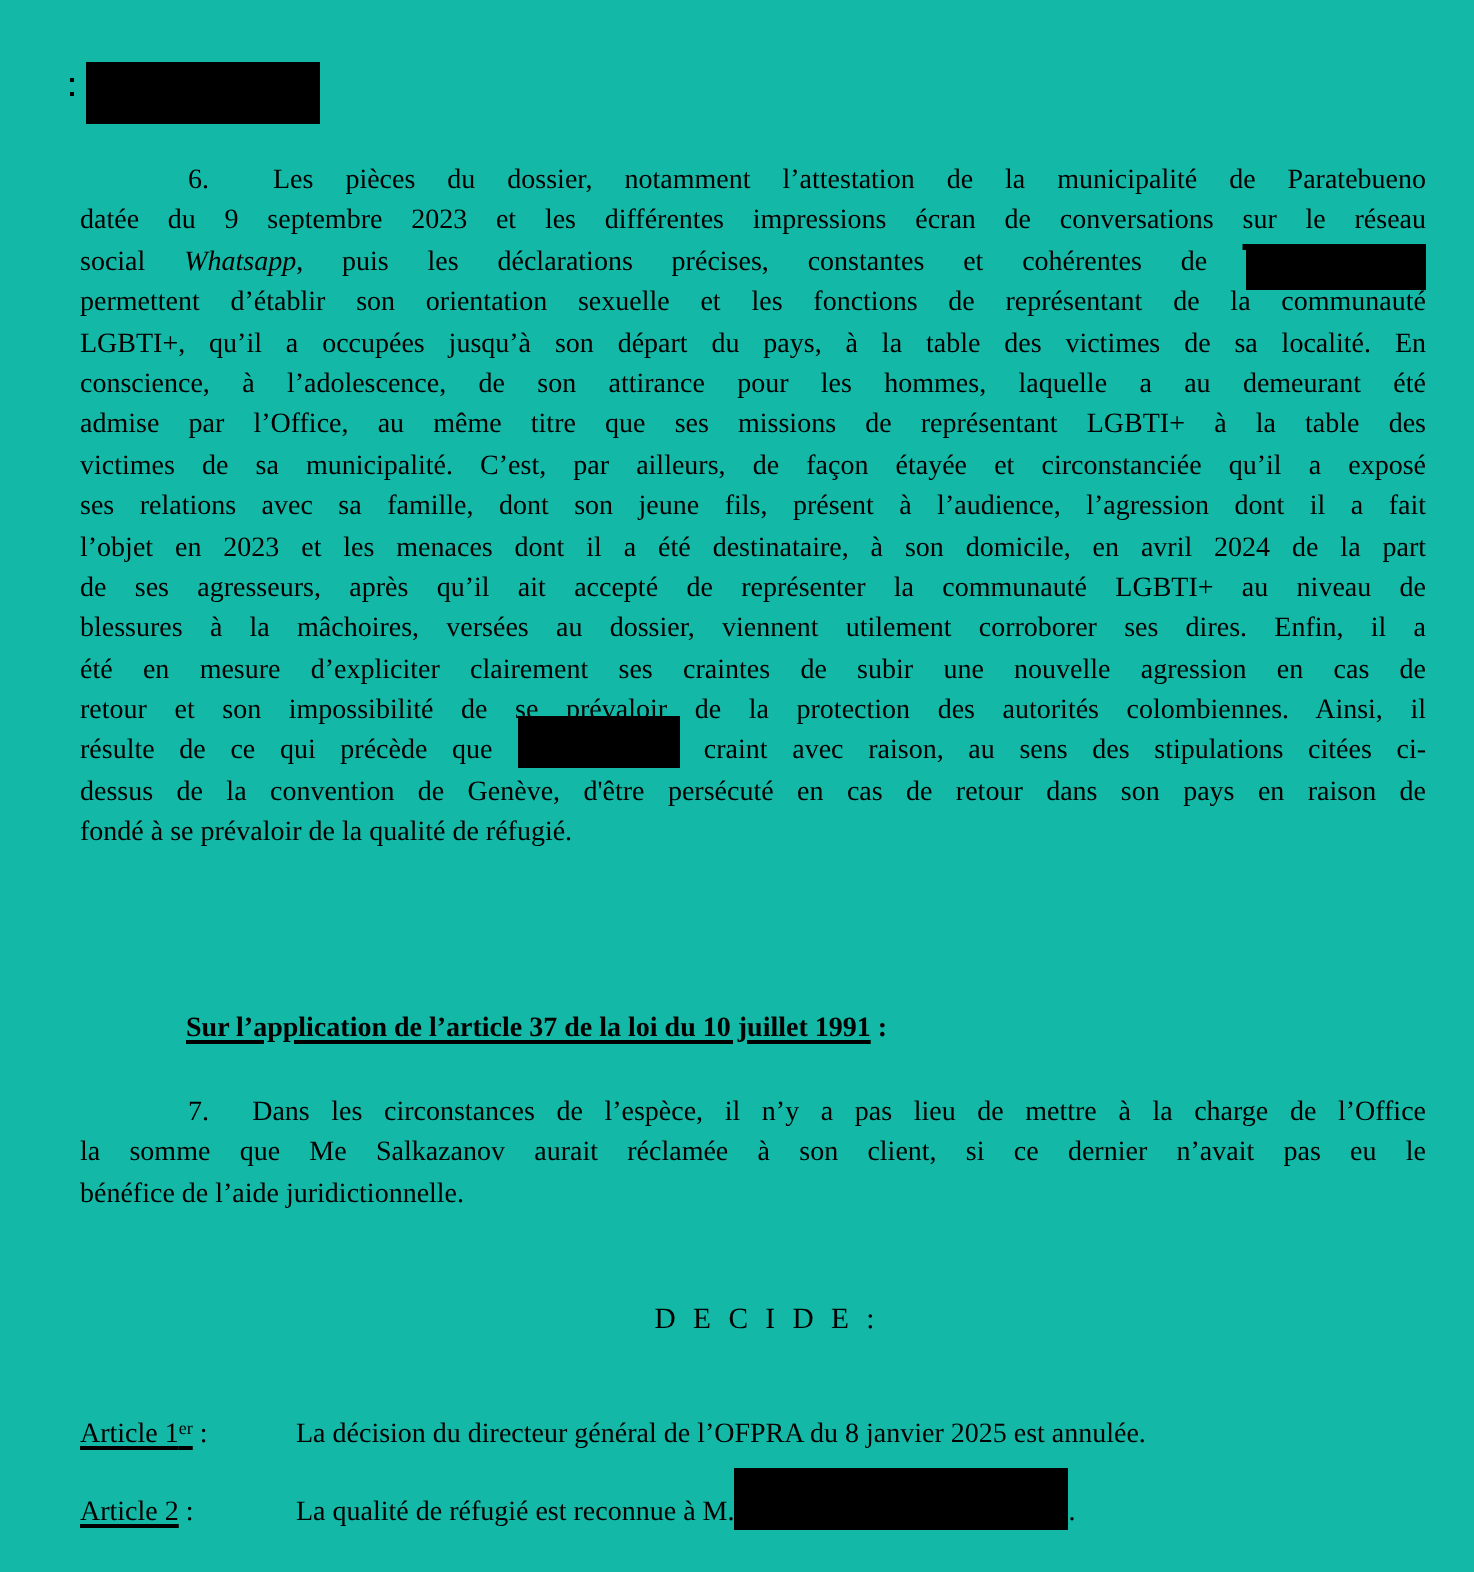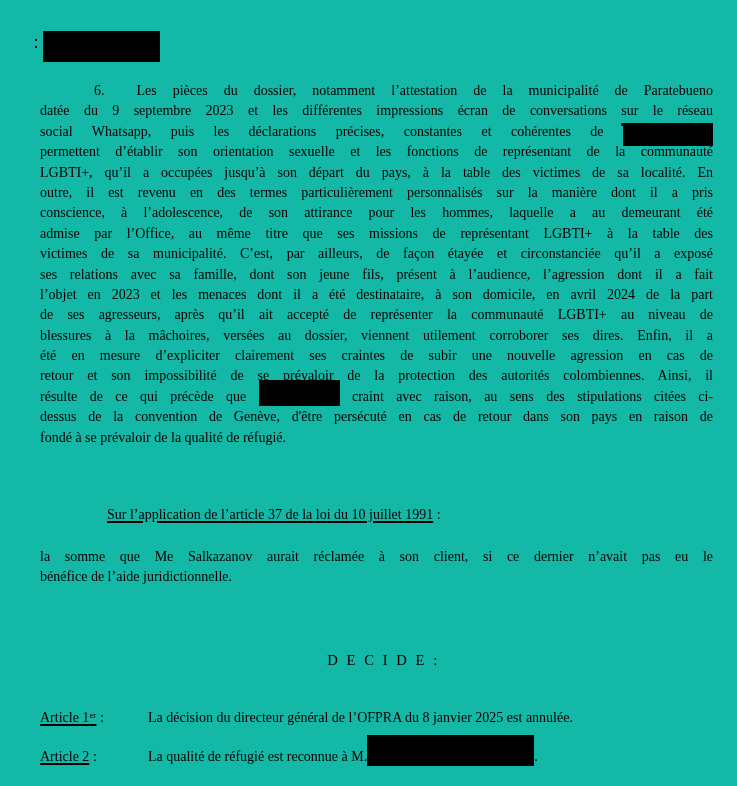--- a/index.html
+++ b/index.html
@@ -19,21 +19,21 @@
   .para .line {
     height: 20.4px;
     line-height: 20.4px;
     text-align: justify;
     text-align-last: justify;
     white-space: normal;
   }
   .para .line.last { text-align-last: left; }
   .para .line.indent { text-indent: 54px; }
 
-  .italic { }
+  .italic { font-style: italic; }
 
   
   .redact-underline {
     text-decoration: underline;
     text-decoration-thickness: 3px;
     text-underline-offset: 8px;
     text-decoration-color: #000;
   }
   .redact-strike {
     text-decoration-thickness: 3px;
@@ -92,40 +92,40 @@
 
   <div id="hdr-redact" class="abs redact-block" style="left: 43px; top: 31px; width: 117px; height: 31px;"></div>
   <div id="hdr-mark" class="abs" style="left: 35px; top: 39px;"></div>
 
   <div id="para6" class="abs para" style="left:40px; top:81px; width:673px;">
       <div class="line indent"><span>6.&nbsp; Les pièces du dossier, notamment l’attestation de la municipalité de Paratebueno</span></div>
       <div class="line"><span>datée du 9 septembre 2023 et les différentes impressions écran de conversations </span><span class="redact-underline">sur le réseau</span></div>
       <div class="line"><span>social </span><span class="italic">Whatsapp</span><span>, puis les déclarations précises, constantes et cohérentes de </span><span class="redact-anchor" style="width: 90px; --rt: -11px; --rh: 22px;"></span></div>
       <div class="line"><span>permettent d’établir son orientation sexuelle et les fonctions de représentant de la communauté</span></div>
       <div class="line"><span>LGBTI+, qu’il a occupées jusqu’à son départ du pays, à la table des victimes de sa localité. En</span></div>
-      <div class="line"><span>outre, il est revenu en des termes particulièrement personnalisés sur la manière dont il a pris</span></div>
       <div class="line"><span>conscience, à l’adolescence, de son attirance pour les hommes, laquelle a au demeurant été</span></div>
       <div class="line"><span>admise par l’Office, au même titre que ses missions de représentant LGBTI+ à la table des</span></div>
       <div class="line"><span>victimes de sa municipalité. C’est, par ailleurs, de façon étayée et circonstanciée qu’il a exposé</span></div>
       <div class="line"><span>ses relations avec sa famille, dont son jeune fils, présent à l’audience, l’agression dont il a fait</span></div>
       <div class="line"><span>l’objet en 2023 et les menaces dont il a été destinataire, à son domicile, en avril 2024 de la part</span></div>
       <div class="line"><span>de ses agresseurs, après qu’il ait accepté de représenter la communauté LGBTI+ au niveau de</span></div>
       <div class="line"><span>blessures à la mâchoires, versées au dossier, viennent utilement corroborer ses dires. Enfin, il a</span></div>
       <div class="line"><span>été en mesure d’expliciter clairement ses craintes de subir une nouvelle agression en cas de</span></div>
       <div class="line"><span>retour et son impossibilité de </span><span class="redact-strike">se prévaloir</span><span> de la protection des autorités colombiennes. Ainsi, il</span></div>
       <div class="line"><span>résulte de ce qui précède que </span><span class="redact-anchor" style="width: 81px; --rt: -20px; --rh: 26px;"></span><span> craint avec raison, au sens des stipulations citées ci-</span></div>
       <div class="line"><span>dessus de la convention de Genève, d'être persécuté en cas de retour dans son pays en raison de</span></div>
       <div class="line last"><span>fondé à se prévaloir de la qualité de réfugié.</span></div>
     </div>
 
-  <div class="abs heading" style="left:107px; top:505px;">
+  <div class="abs heading" style="left:93px; top:505px;font-weight:bold;">
     <span class="u">Sur l’application de l’article 37 de la loi du 10 juillet 1991</span><span>&nbsp;:</span>
   </div>
 
   <div id="para7" class="abs para" style="left:40px; top:547px; width:673px;">
+      <div class="line indent"><span>7.&nbsp; Dans les circonstances de l’espèce, il n’y a pas lieu de mettre à la charge de l’Office</span></div>
       <div class="line"><span>la somme que Me Salkazanov aurait réclamée à son client, si ce dernier n’avait pas eu le</span></div>
       <div class="line last"><span>bénéfice de l’aide juridictionnelle.</span></div>
     </div>
 
   <div class="abs decide" style="top:650px;margin-left:15px;">D E C I D E&nbsp;:</div>
 
   <div class="abs article" style="top:708px;">
     <span class="article-label"><span class="u"><span>Article 1</span><sup class="sup">er</sup></span><span>&nbsp;:</span></span><span class="article-body">La décision du directeur général de l’OFPRA du 8 janvier 2025 est annulée.</span>
   </div>
 

